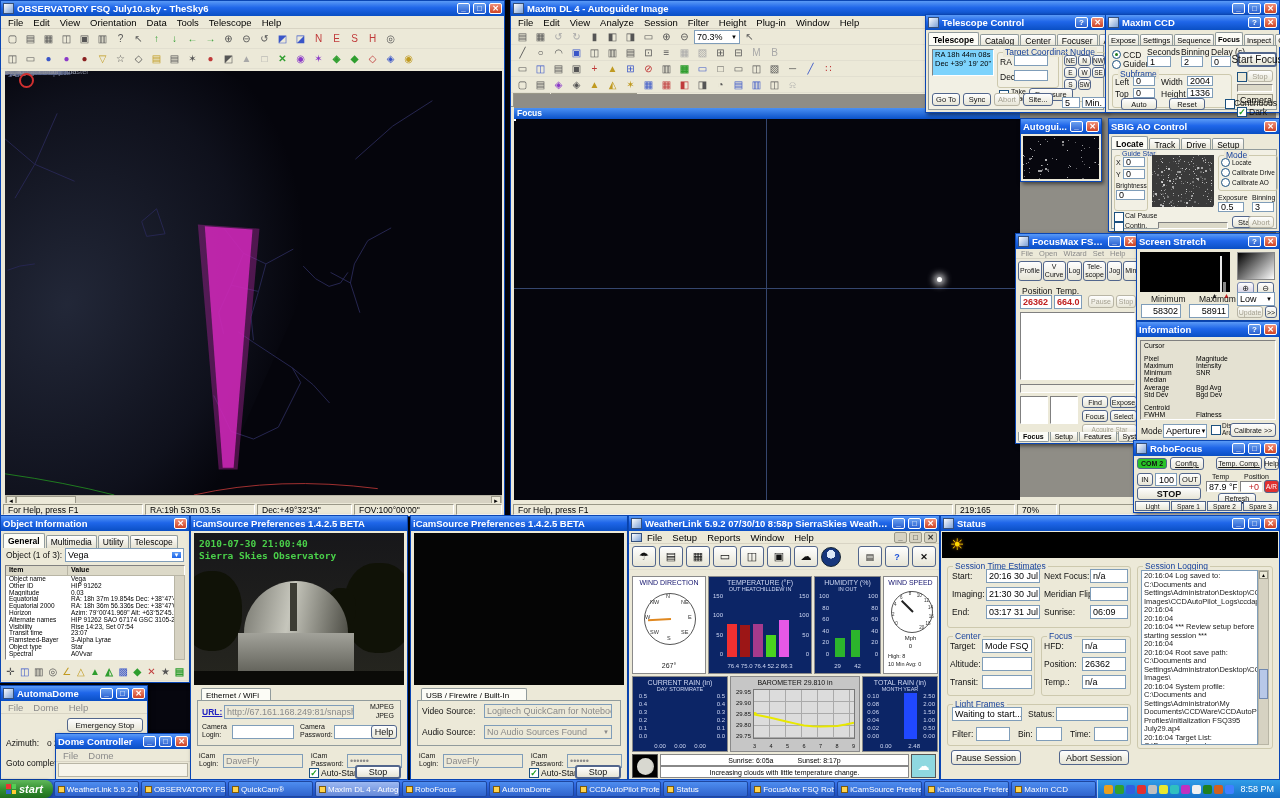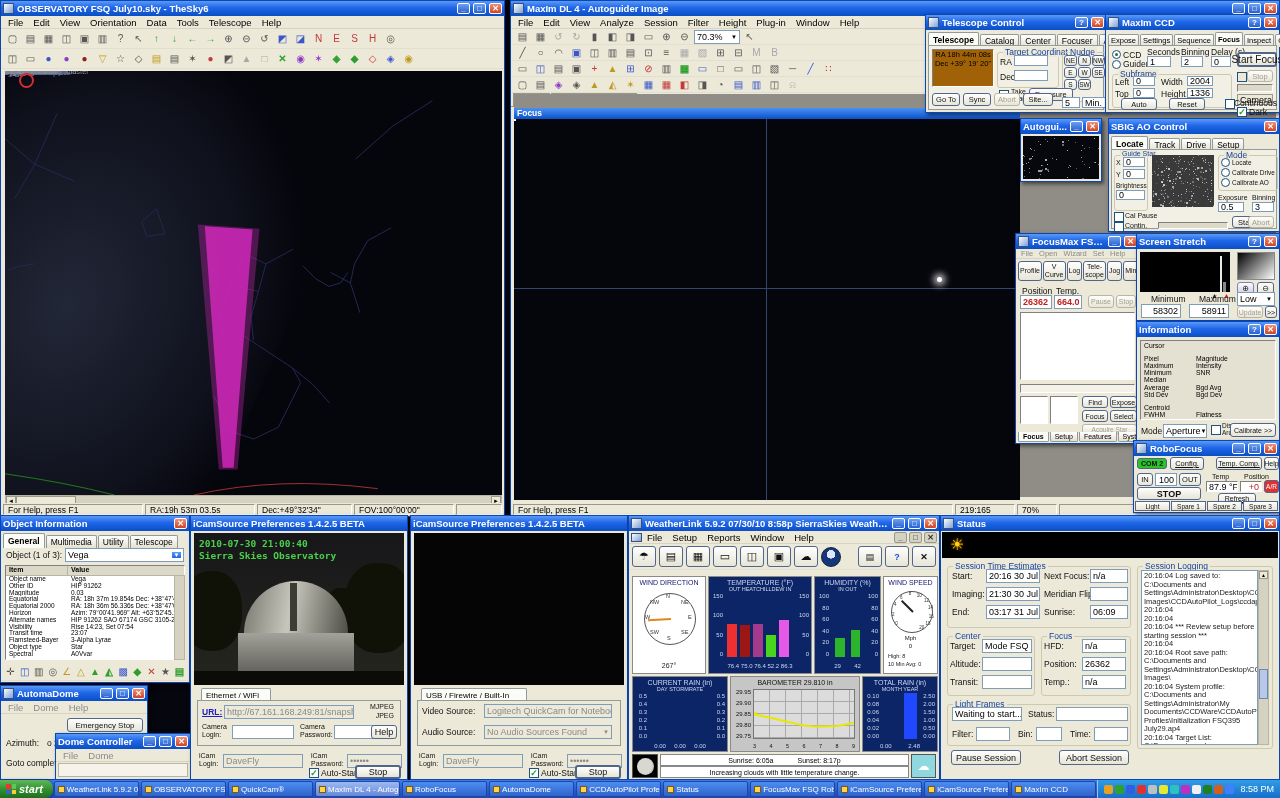--- a/index.html
+++ b/index.html
@@ -928,21 +928,21 @@
   <div class="tabs" style="margin-top:2px">
 
   <span class="tab on">Telescope</span>
       <span class="tab">Catalog</span>
       <span class="tab">Center</span>
       <span class="tab">Focuser</span>
       <span class="tab">Autofocus</span>
       <span class="tab">Setup</span>
     </div>
   <div class="tabpane" style="position:absolute;left:2px;top:30px;right:2px;bottom:2px">
-    <div class="field sunk" style="position:absolute;left:3px;top:3px;width:62px;height:38px;flex-direction:column;align-items:center;font-size:7.5px;line-height:9px;background:#a16207">
+    <div class="field sunk" style="position:absolute;left:3px;top:3px;width:62px;height:27px;flex-direction:column;align-items:flex-start;font-size:7.5px;line-height:9px;background:#7dd3fc">
       <span>RA  18h 44m 08s</span>
         <span>Dec +39° 19' 20"</span>
     </div>
     <div class="grp" style="position:absolute;left:68px;top:6px;width:62px;height:36px">
       <span class="gt">Target Coordinates</span>
       <span class="lab abs" style="left:2px;top:4px">RA</span>
       <span class="field abs" style="left:16px;top:2px;width:34px;height:11px"></span>
       <span class="lab abs" style="left:2px;top:19px">Dec</span>
       <span class="field abs" style="left:16px;top:17px;width:34px;height:11px"></span>
     </div>

